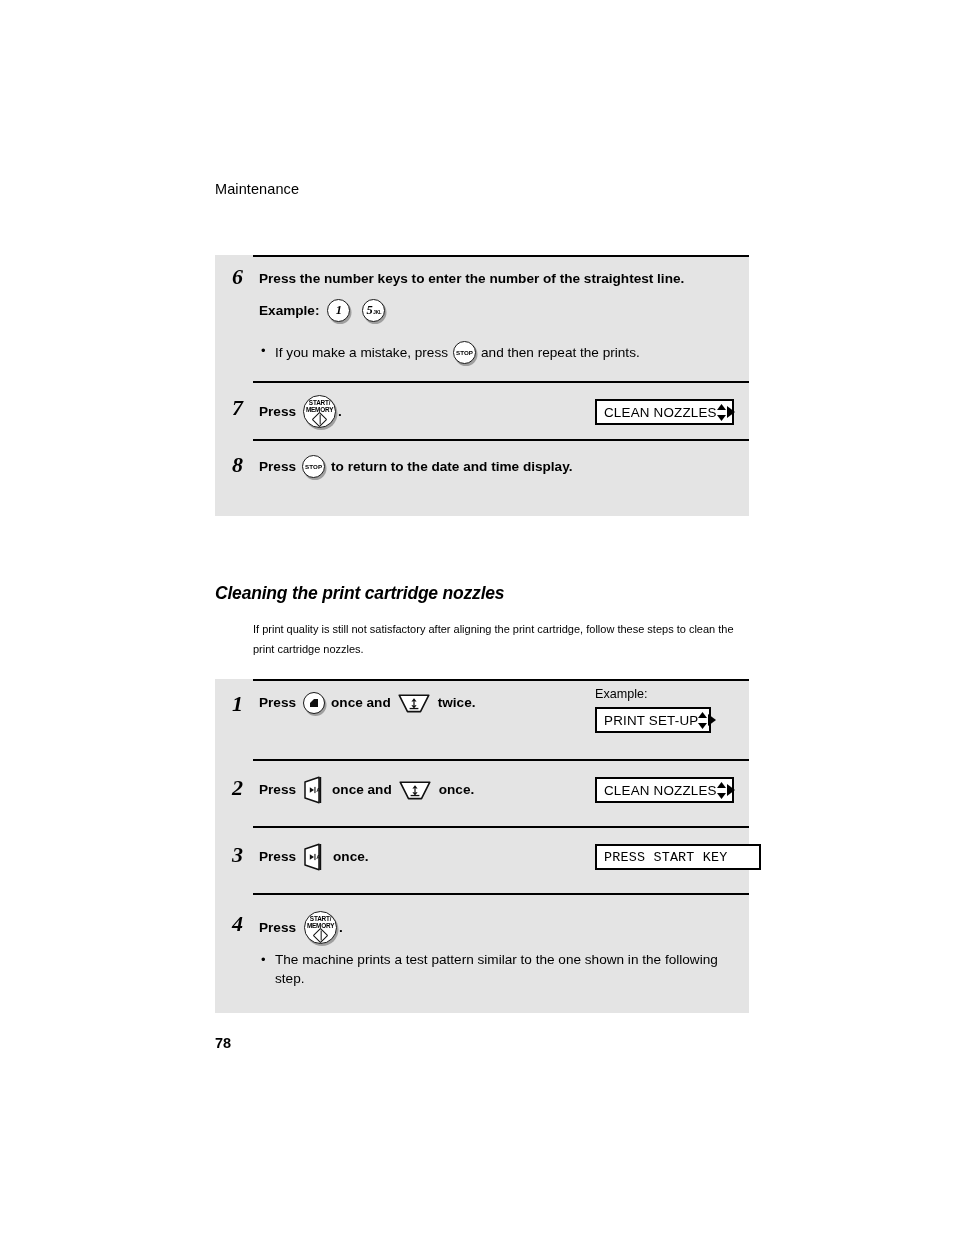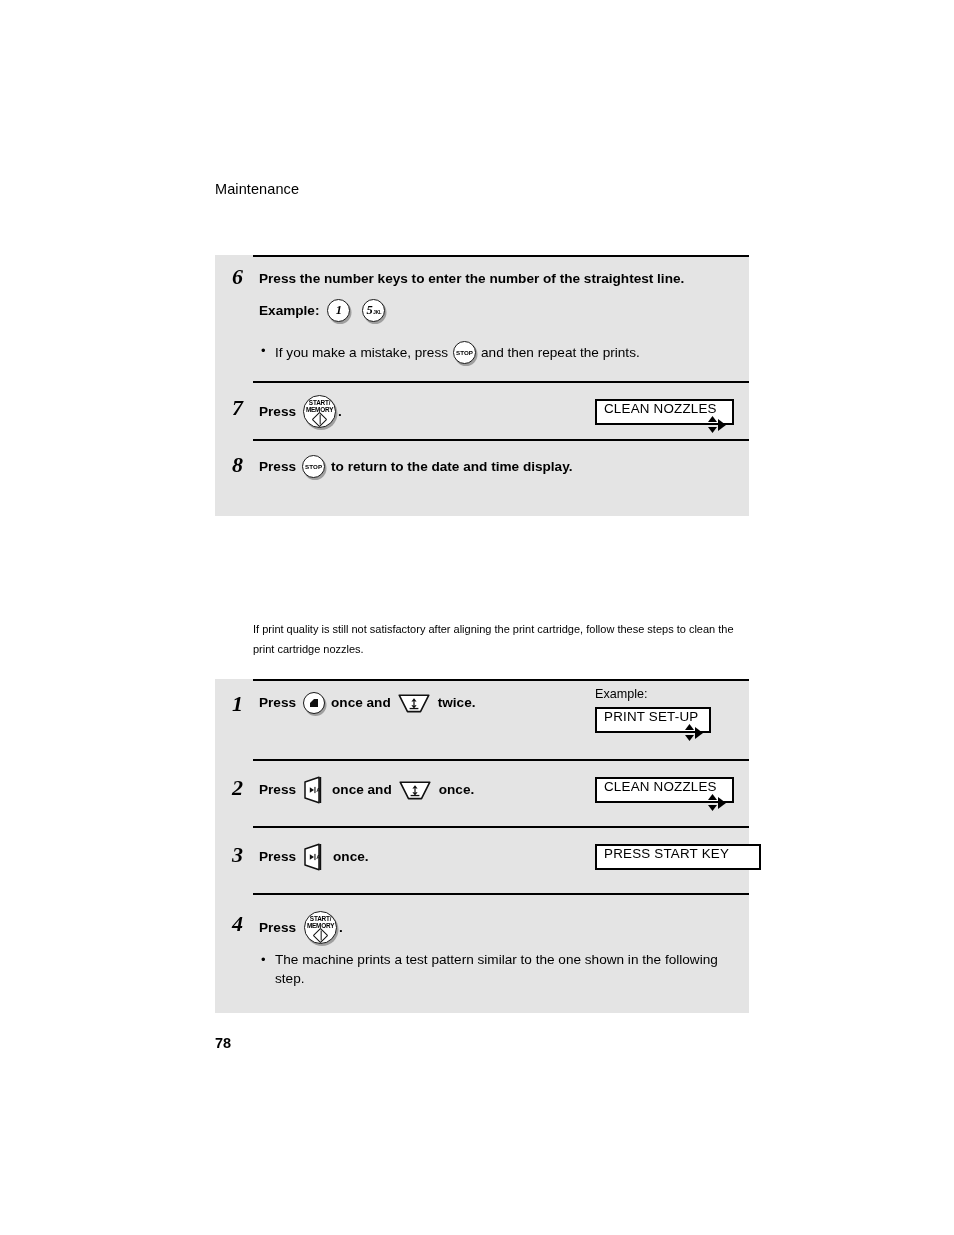--- a/index.html
+++ b/index.html
@@ -108,22 +108,22 @@
     font-size: 12.6px;
     color: #000;
   }
   .lcd {
     position: absolute;
     box-sizing: border-box;
     border: 2px solid #000;
     background: #ffffff;
     height: 26px;
     display: flex;
+    align-items: center;
     padding: 0 6px 0 7px;
-    flex-direction: column;
   }
   .lcd .lcd-text {
     font-size: 13.4px;
     letter-spacing: 0.2px;
     white-space: nowrap;
   }
   .lcd .lcd-arrows {
     margin-left: auto;
     display: flex;
     align-items: center;
@@ -356,20 +356,21 @@
           <span class="ic key-circle key-stop" style="margin:0 6px 0 6px;">
             <span class="l1">STOP</span>
           </span>
           <span class="t">to return to the date and time display.</span>
         </div>
       </div>
     </div>
 
   </div>
 
+  <div class="section-head">Cleaning the print cartridge nozzles</div>
   <div class="section-para">If print quality is still not satisfactory after aligning the print cartridge, follow these steps to clean the print cartridge nozzles.</div>
 
   <div class="panel" id="panel-b">
 
     <div class="step" style="position:absolute; top:0; left:0; width:534px; height:80px;">
       <div class="rule"></div>
       <div class="step-num" style="top:14px;">1</div>
       <div class="step-body" style="top:13px;">
         <div class="bold-line">
           <span class="t">Press</span>
@@ -465,21 +466,21 @@
               <polygon points="2.0,6.0 16.0,1.2 16.0,26.8 2.0,22.0" fill="#ffffff" stroke="#111" stroke-width="1.5" stroke-linejoin="round"></polygon>
               <rect x="16.4" y="1.0" width="1.8" height="26.0" fill="#111"></rect>
               <polygon points="6.8,11.2 11.0,14.0 6.8,16.8" fill="#111"></polygon>
               <rect x="11.4" y="10.9" width="1.1" height="6.2" fill="#111"></rect>
               <text x="13.2" y="16.4" font-family="Liberation Sans, sans-serif" font-size="6" fill="#111">A</text>
             </svg>
           </span>
           <span class="t" style="margin-left:4px;">once.</span>
         </div>
       </div>
-      <div class="lcd" style="left:380px; top:18px; width:166px;">
+      <div class="lcd" style="left:380px; top:18px; width:166px;font-family:Liberation Mono, monospace;">
         <span class="lcd-text">PRESS START KEY</span>
       </div>
     </div>
 
     <div class="step" style="position:absolute; top:214px; left:0; width:534px; height:120px;">
       <div class="rule"></div>
       <div class="step-num" style="top:20px;">4</div>
       <div class="step-body" style="top:18px;">
         <div class="bold-line">
           <span class="t">Press</span>

